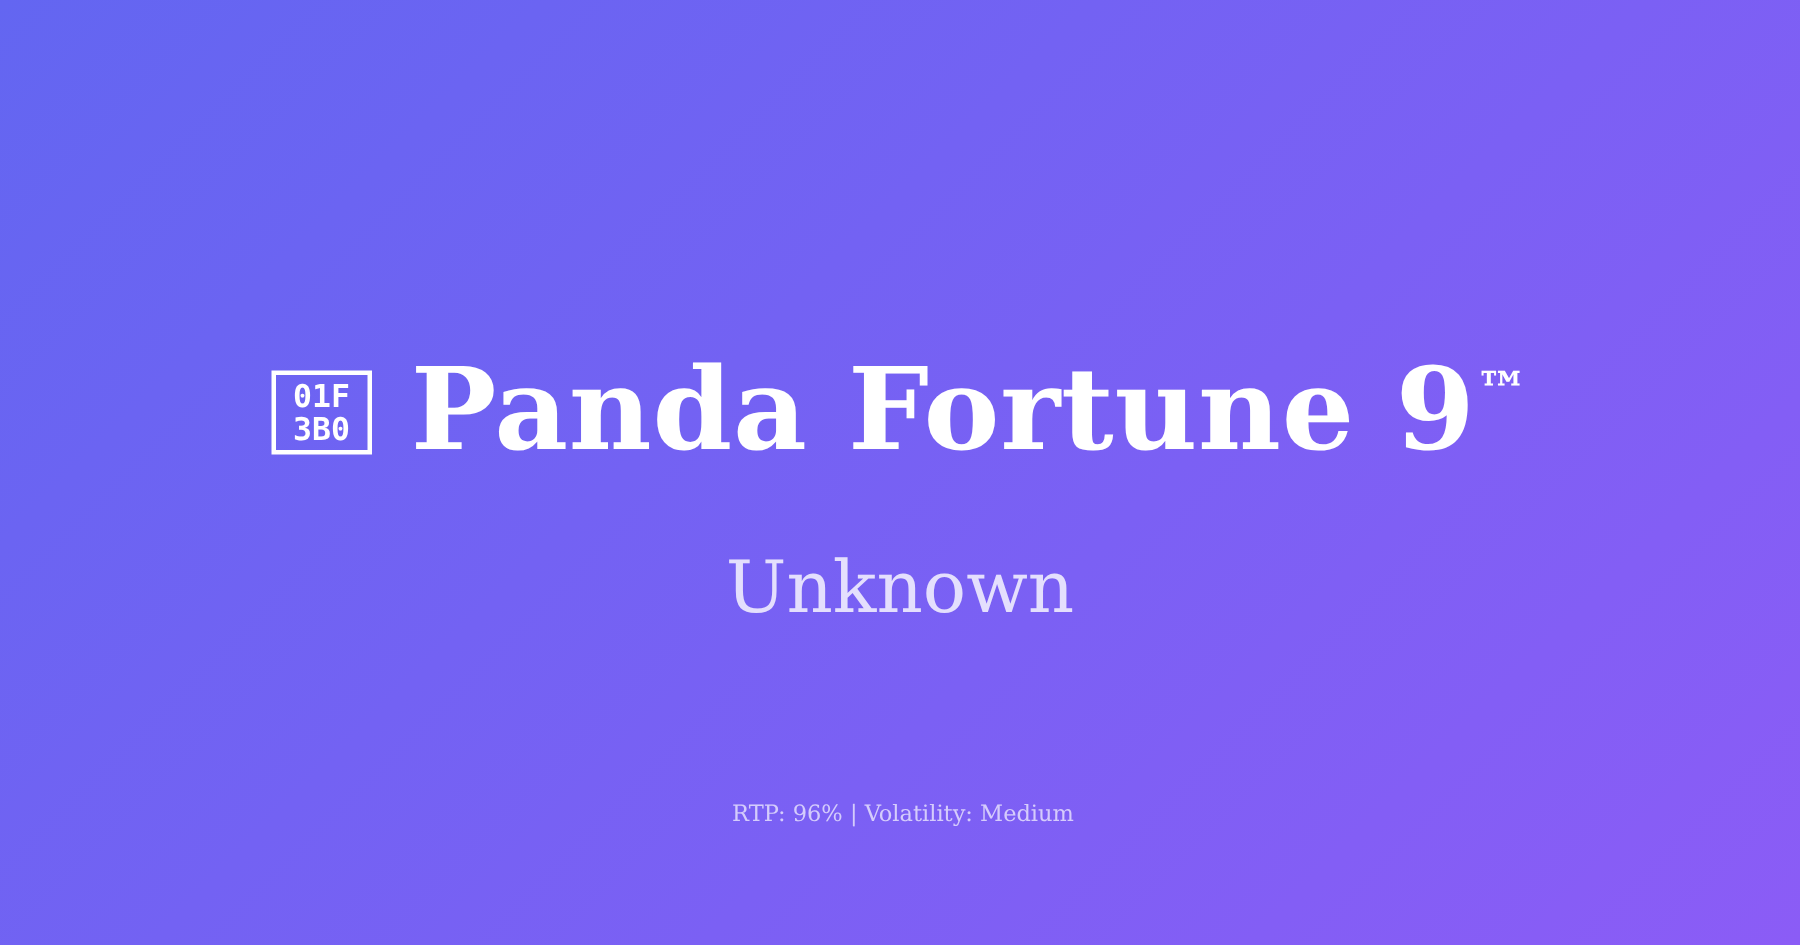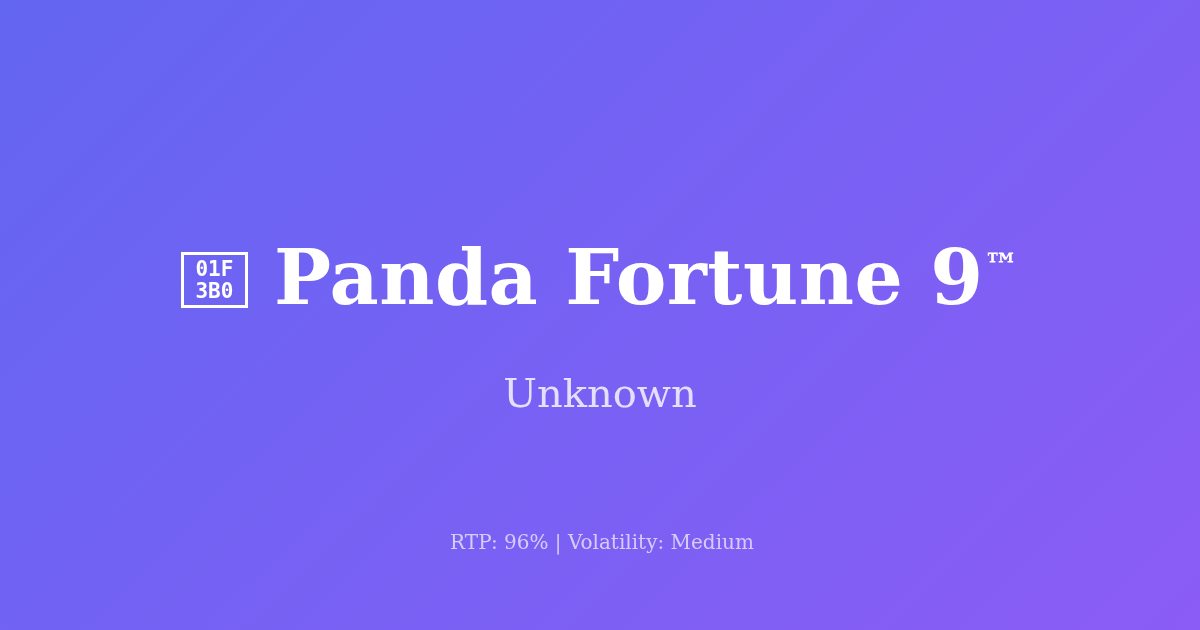--- a/index.html
+++ b/index.html
@@ -80,33 +80,33 @@
   .title-tm {
     font-size: 0.46em;
     vertical-align: super;
     line-height: 0;
     letter-spacing: 0.5px;
   }
 
   .card-subtitle {
     font-family: "DejaVu Serif", "Liberation Serif", serif;
     font-weight: normal;
-    font-size: 40px;
+    font-size: 48px;
     line-height: 1.2;
     color: rgba(255, 255, 255, 0.80);
   }
 
   .card-footer {
     position: absolute;
     left: 4px;
     right: 0;
     top: 528px;
     font-family: "DejaVu Serif", "Liberation Serif", serif;
     font-weight: normal;
-    font-size: 20px;
+    font-size: 15px;
     line-height: 28px;
     color: rgba(255, 255, 255, 0.68);
   }
 </style>
 </head>
 <body>
 
 <div class="og-card">
 
   <div class="card-main">

